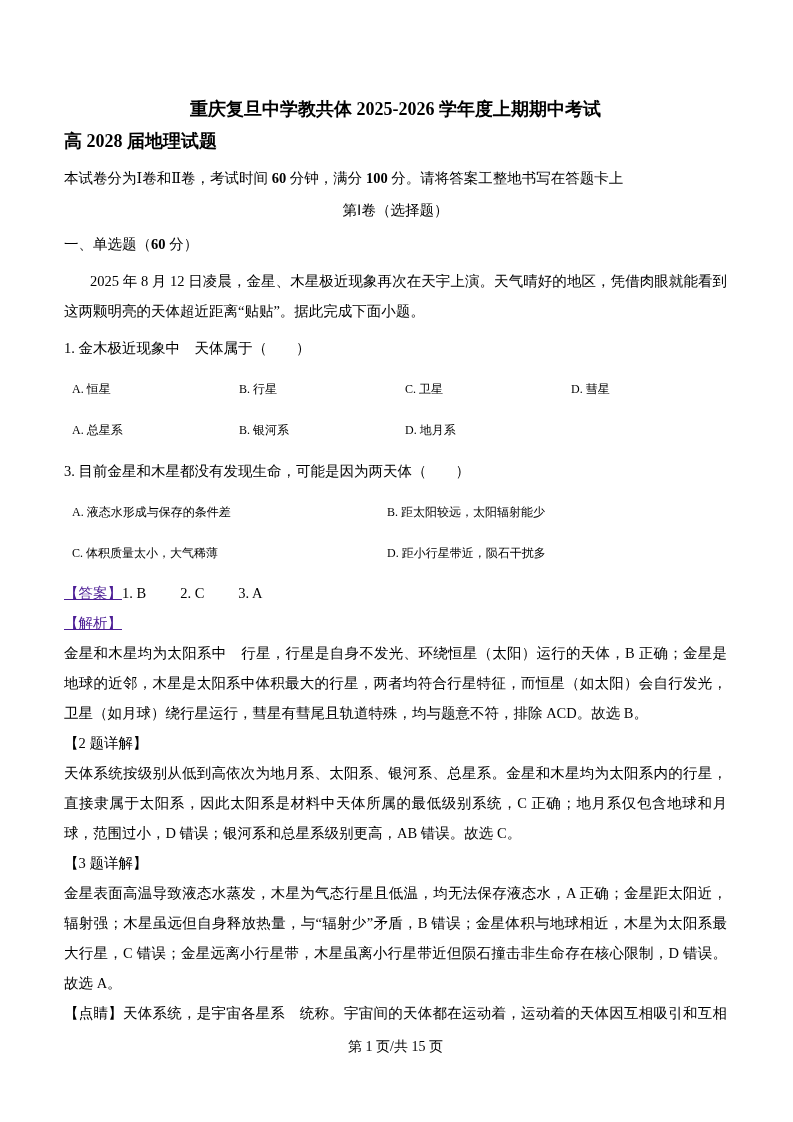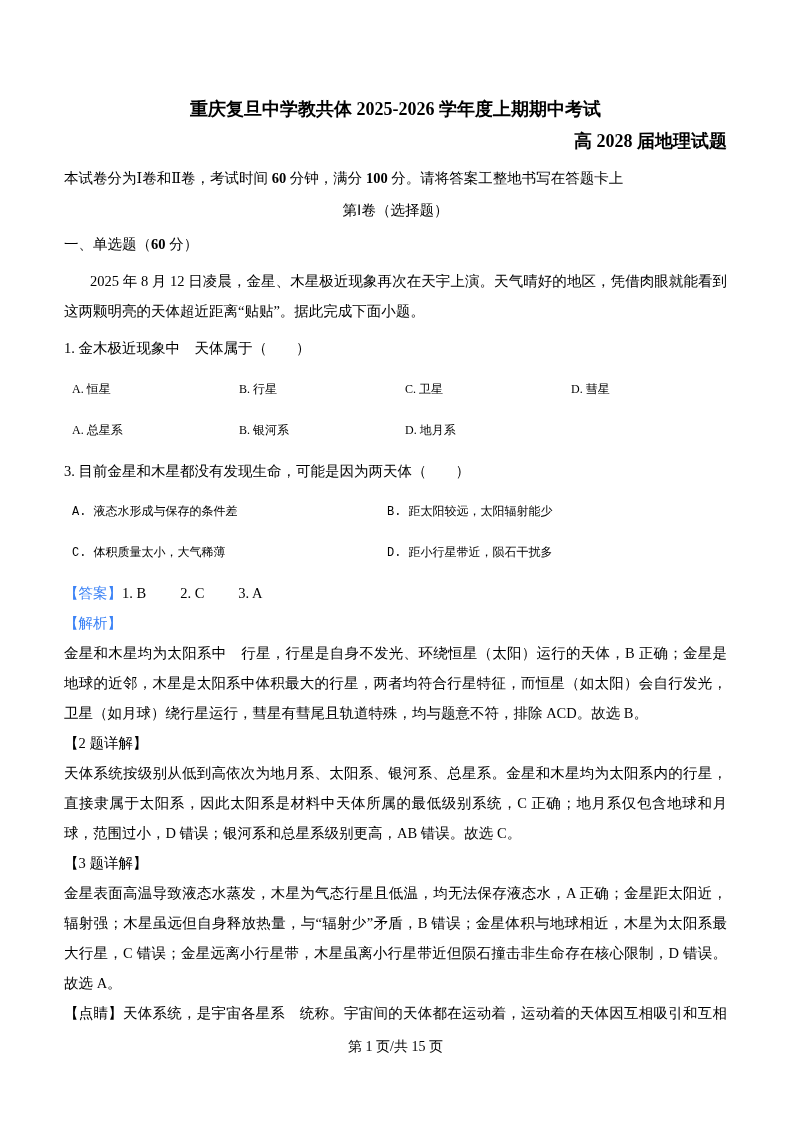--- a/index.html
+++ b/index.html
@@ -14,21 +14,21 @@
   .page {
     width: 793px; height: 1122px;
     padding: 96px 66px 0 64px;
     position: relative;
   }
   .title1 {
     font-size: 18px; font-weight: bold; text-align: center;
     line-height: 26px; margin: 0 0 6px 0;
   }
   .title2 {
-    font-size: 18px; font-weight: bold; text-align: right;
+    font-size: 18px; font-weight: bold; text-align: left;
     line-height: 26px; margin: 0 0 14px 0;
   }
   .intro {
     font-size: 14.5px; line-height: 20px; margin: 0 0 12px 0;
     text-align: justify;
   }
   .vol-heading {
     font-size: 14.5px; line-height: 20px; text-align: center;
     margin: 0 0 14px 0;
     font-family: Liberation Serif, serif;
@@ -40,25 +40,25 @@
     font-size: 14.5px; line-height: 30px; text-align: justify;
     text-indent: 26px; margin: 0 0 6px 0;
   }
   .q-stem {
     font-size: 14.5px; line-height: 33px; margin: 0;
   }
   .options {
     display: grid; font-size: 12px; line-height: 33px; margin: 8px;
   }
   .options.four { grid-template-columns: 167px 166px 166px auto; }
-  .options.two  { grid-template-columns: 315px auto; font-family: Liberation Mono, monospace; }
+  .options.two  { grid-template-columns: 315px auto; }
   .answer-line, .analysis-line, .expl-label {
     font-size: 14.5px; line-height: 30px; margin: 0;
   }
-  .blue { color: #3b82f6; }
+  .blue { color: #4c1d95; text-decoration: underline; }
   .answer-item { margin-right: 34px; margin-top: 43px; }
   .expl-text {
     font-size: 14.5px; line-height: 30px; text-align: justify; margin: 0;
   }
   .tip-line {
     font-size: 14.5px; line-height: 30px; text-align: justify;
     height: 30px; overflow: hidden; margin: 0;
   }
   .footer {
     font-size: 14px; text-align: center; line-height: 20px;

